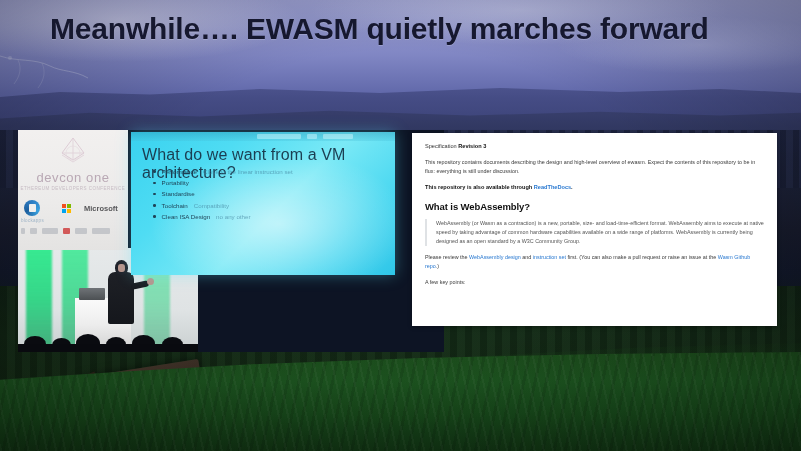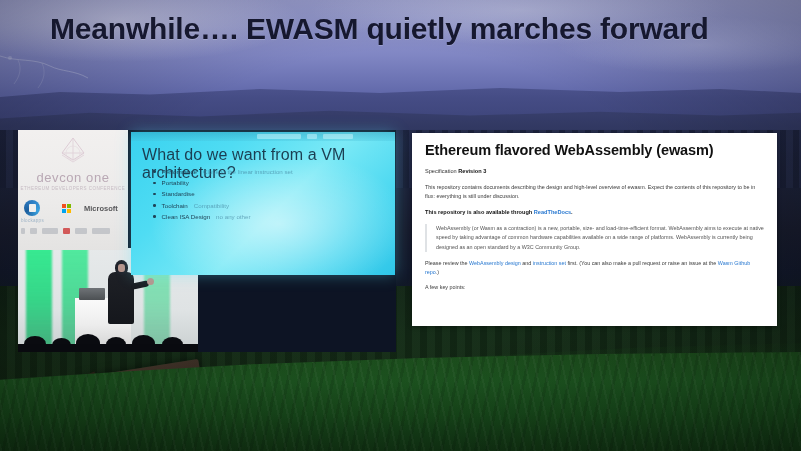--- a/index.html
+++ b/index.html
@@ -91,21 +91,21 @@
   .title{
     position:absolute;left:50px;top:12px;
     font-size:30px;font-weight:bold;letter-spacing:-.2px;
     color:#16182f;white-space:nowrap;
     text-shadow:0 1px 0 rgba(255,255,255,.18);
   }
 
   
   .photo{
     position:absolute;left:18px;top:130px;width:378px;height:222px;
-    background:#0d1424;overflow:hidden;
+    background:#0d1424;overflow:hidden;padding-left:48px;
   }
   .banner{
     position:absolute;left:0px;top:0px;width:110px;height:120px;
     background:linear-gradient(180deg,#f2f0ef 0%,#ecebea 60%,#e4e3e2 100%);
     overflow:hidden;
   }
   .banner-logo{position:absolute;left:38px;top:6px;width:34px;height:34px;opacity:.5;}
   .banner-title{
     position:absolute;left:0;top:40px;width:110px;text-align:center;
     font-size:13px;letter-spacing:.6px;color:#b9a8b4;font-weight:normal;
@@ -349,32 +349,32 @@
       <li>
         <span class="dot"></span>
         <span>Clean ISA Design</span>
         <span class="faint">no any other</span>
       </li>
     </ul>
   </div>
 
   <div class="doc">
     <div class="doc-inner">
-      <h1>Ethereum flavored WebAssembly (ewasm)</h1>
 
       <p class="spec">
         <span>Specification </span><b>Revision 3</b>
       </p>
 
       <p>This repository contains documents describing the design and high-level overview of ewasm. Expect the contents of this repository to be in flux: everything is still under discussion.</p>
 
       <p class="strongline">
         <span>This repository is also available through </span><a href="#">ReadTheDocs</a><span>.</span>
       </p>
 
+      <h2>What is WebAssembly?</h2>
 
       <blockquote>WebAssembly (or Wasm as a contraction) is a new, portable, size- and load-time-efficient format. WebAssembly aims to execute at native speed by taking advantage of common hardware capabilities available on a wide range of platforms. WebAssembly is currently being designed as an open standard by a W3C Community Group.</blockquote>
 
       <p>
         <span>Please review the </span><a href="#">WebAssembly design</a><span> and </span><a href="#">instruction set</a><span> first. (You can also make a pull request or raise an issue at the </span><a href="#">Wasm Github repo</a><span>.)</span>
       </p>
 
       <p class="keypoints">A few key points:</p>
     </div>
   </div>

